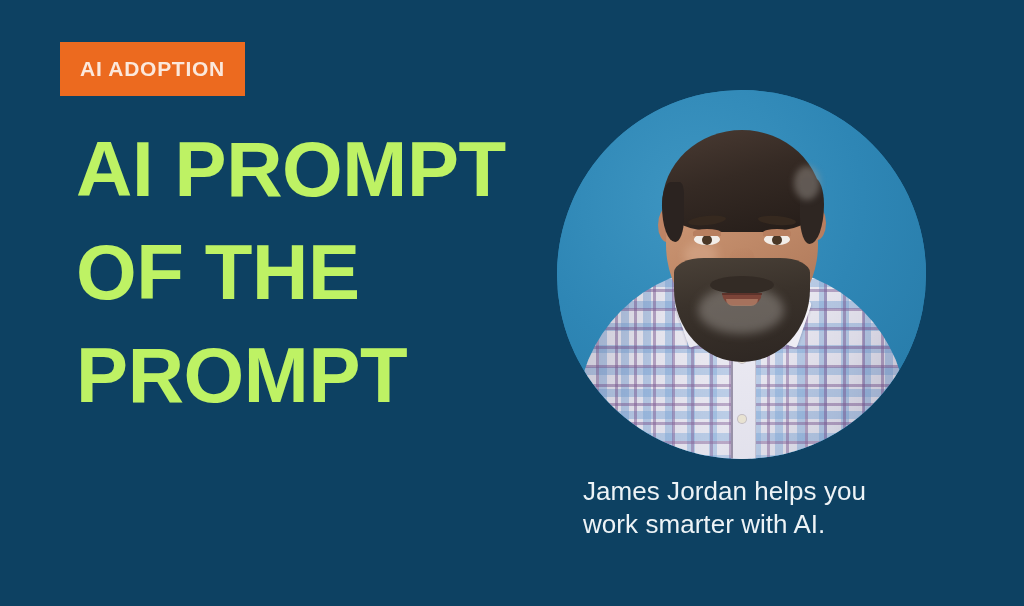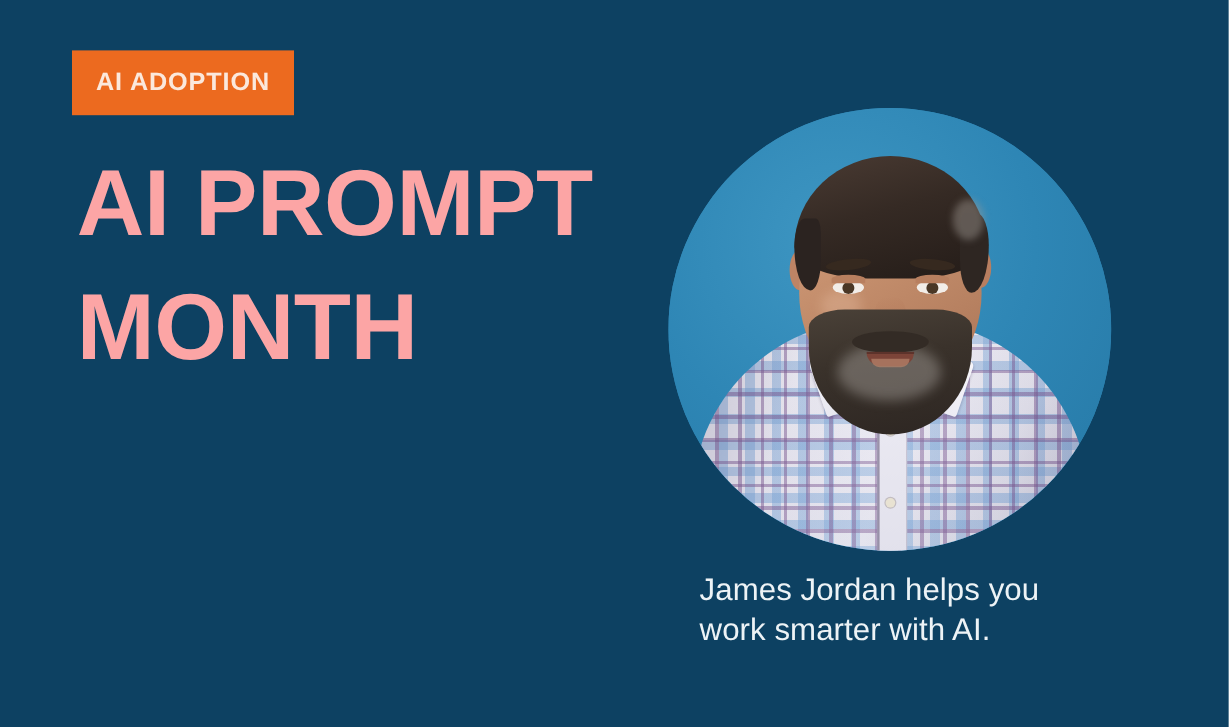--- a/index.html
+++ b/index.html
@@ -31,23 +31,23 @@
     font-size: 21px;
     font-weight: 700;
     letter-spacing: 0.035em;
     padding: 16px 20px 17px 20px;
     line-height: 1;
     box-sizing: border-box;
     min-width: 185px;
   }
 
   #main-headline {
-    margin: 4px;
+    margin: 16px;
     padding: 0;
-    color: #fca5a5;
+    color: #bef264;
     font-size: 78px;
     font-weight: 700;
     line-height: 1.32;
     letter-spacing: -0.005em;
     margin-top: 22px;
   }
   #main-headline .hl-line {
     display: block;
     white-space: nowrap;
   }
@@ -333,21 +333,22 @@
 <body>
 
 <div id="banner">
 
   <div id="left-column">
 
     <div id="category-badge">AI ADOPTION</div>
 
     <h1 id="main-headline">
       <span class="hl-line">AI PROMPT</span>
-      <span class="hl-line">MONTH</span>
+      <span class="hl-line">OF THE</span>
+      <span class="hl-line">PROMPT</span>
     </h1>
 
   </div>
 
   <div id="portrait-wrap">
     <div id="portrait-circle">
 
       <div class="ph" id="ph-torso"></div>
       <div class="ph" id="ph-torso-shade"></div>
       <div class="ph" id="ph-collar-l"></div>

